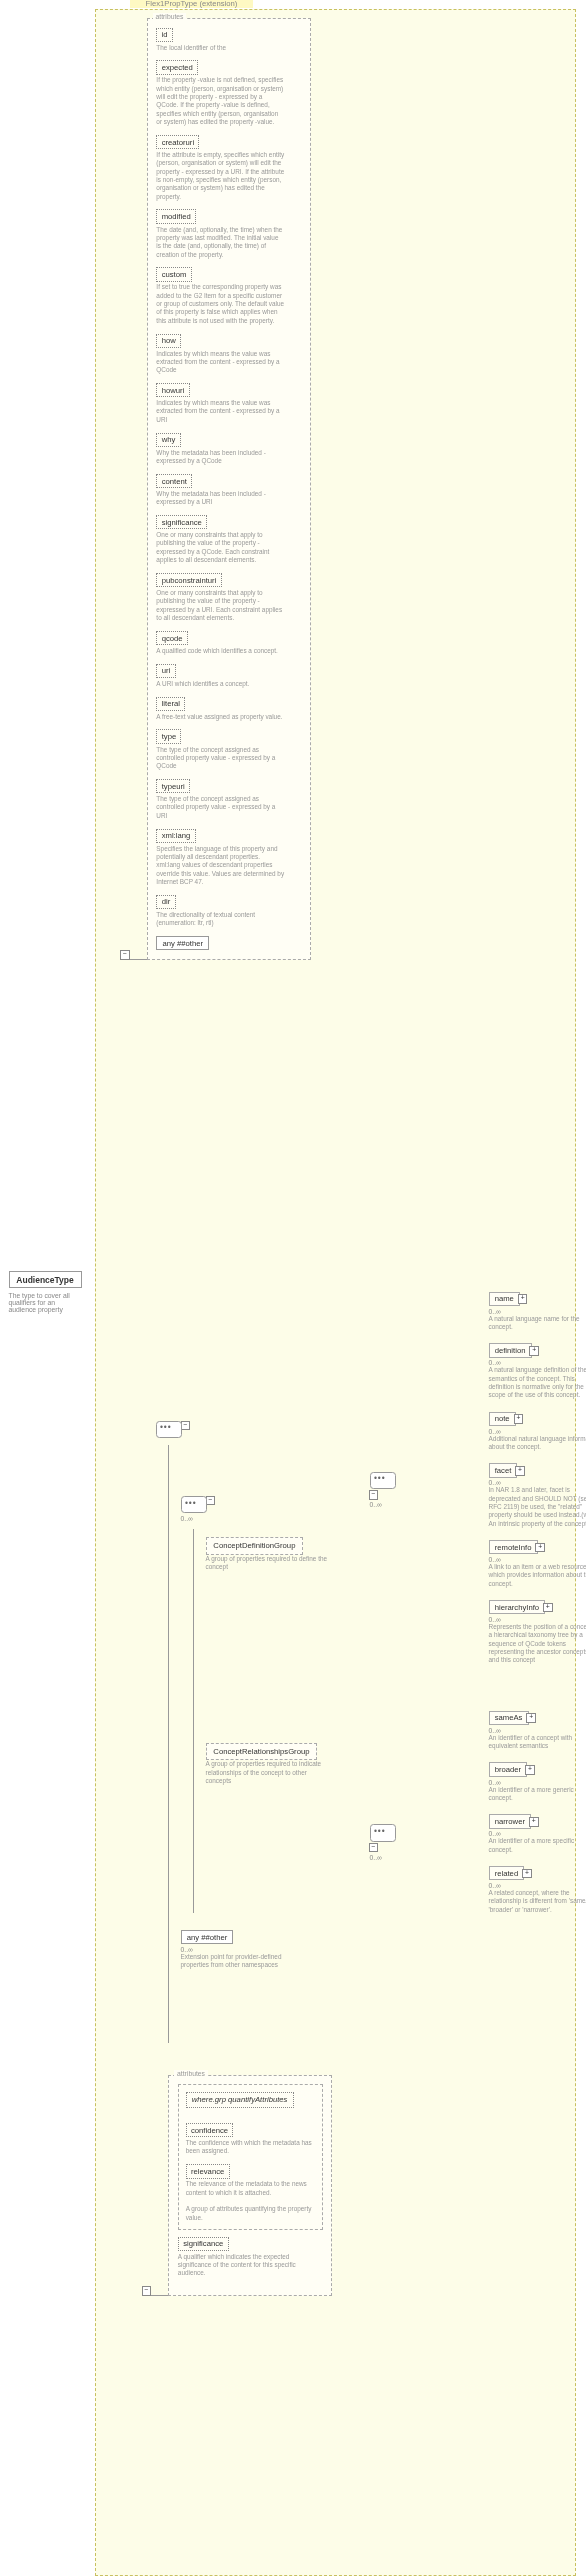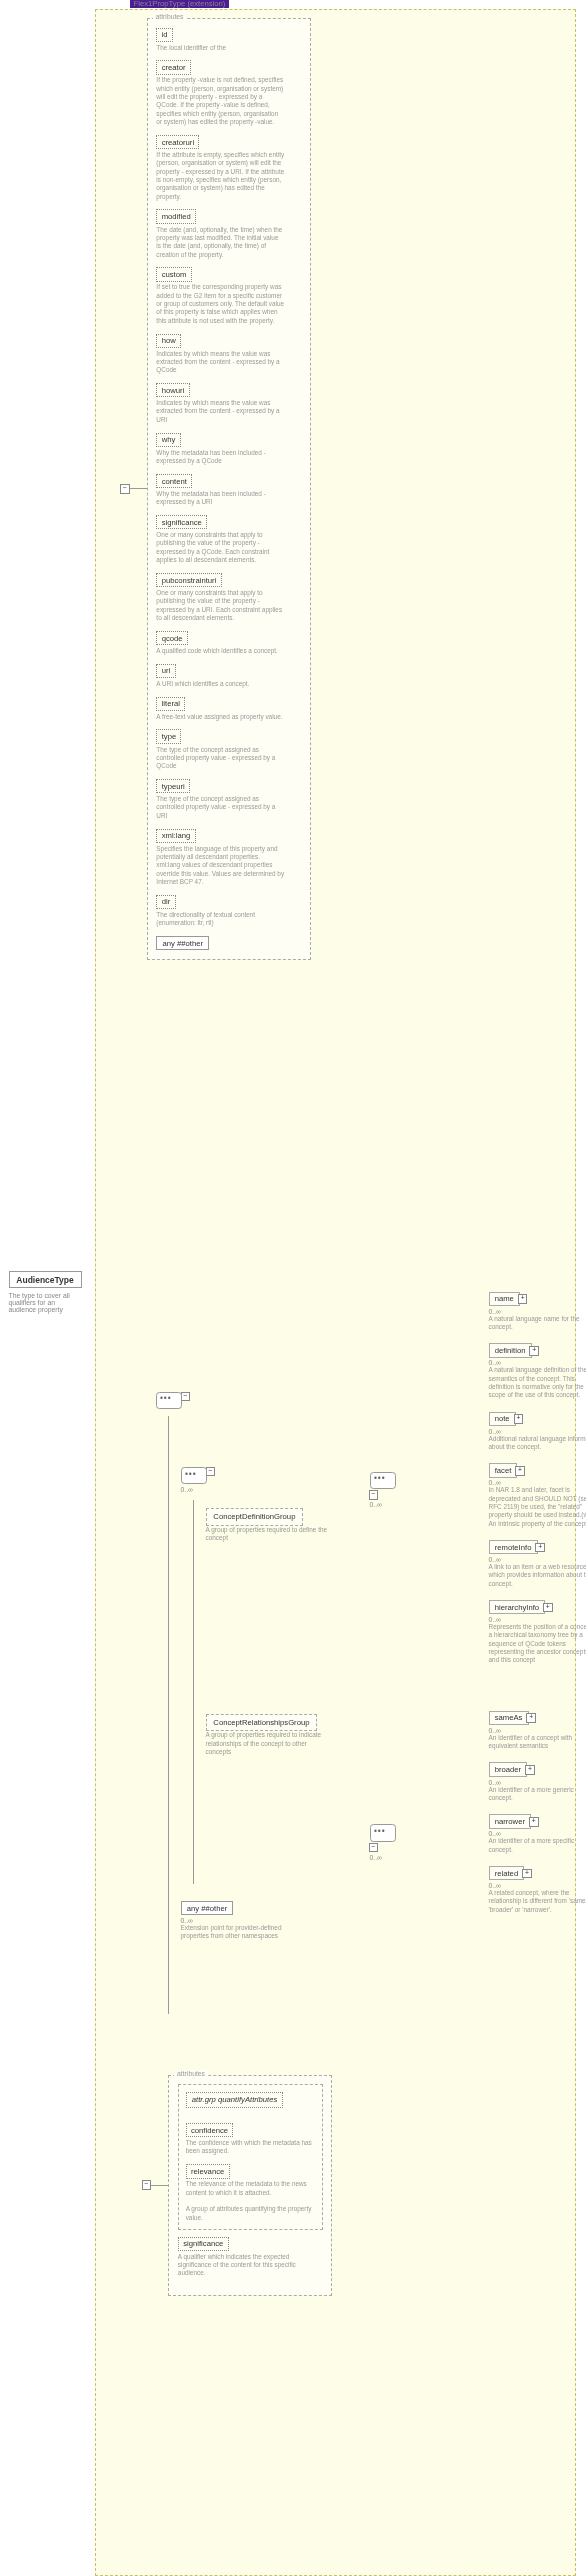--- a/index.html
+++ b/index.html
@@ -1,39 +1,39 @@
 <!DOCTYPE html>
 <html style="font-size:13.7px"><head>
 <meta charset="utf-8">
 <style>
 body{margin:0;padding:8.5px;font-family:Verdana,Arial,sans-serif;font-size:7.7px;background:#fff;color:#333}
 .root{display:flex;align-items:center}
 .typebox{border:0.9px solid #999;padding:2.6px 6.8px;background:#fff;font-weight:bold;font-size:8.5px}
 .typedesc{width:73px;font-size:6.8px;color:#888;margin-top:3.4px}
 .mainbody{border:1.7px dashed #c8c060;background:#fdfde8;padding:8.5px;margin-left:13px;position:relative;min-height:2548px;width:462px}
-.lbl{position:absolute;top:-10.3px;left:34px;background:#4c1d95;padding:0 4px;font-size:7.7px;color:#888}
+.lbl{position:absolute;top:-10.3px;left:34px;background:#fef9c3;padding:0 16px;font-size:7.7px;color:#888}
 .conn{display:inline-block;border-top:0.9px solid #999;vertical-align:middle}
-.sec{display:flex;align-items:center;margin-bottom:8.5px}
+.sec{display:flex;align-items:flex-end;margin-bottom:8.5px}
 .attrbox{border:0.9px dashed #aaa;background:#fffef5;padding:8.5px;position:relative;width:145px}
 .attrbox .albl{position:absolute;top:-6px;left:5.1px;background:#fffef5;font-size:6.8px;color:#999;padding:0 2.6px}
 .attr{margin-bottom:8.5px}
 .attrname{border:1.7px dotted #888;padding:1.7px 4.3px;font-size:7.7px;display:inline-block;background:#fffef5;margin-bottom:1.7px}
 .attrdesc,.gdesc{font-size:6.4px;color:#999;line-height:1.3;max-width:128px}
 .seq{width:24px;height:15.4px;border:0.9px solid #999;border-radius:3.4px;background:#fff;position:relative;flex-shrink:0}
 .seq:before{content:"•••";position:absolute;left:3.4px;top:0.9px;font-size:8.5px;letter-spacing:0.9px;color:#666}
 .minus{width:7.7px;height:7.7px;border:0.9px solid #888;font-size:6.8px;line-height:6.8px;text-align:center;display:inline-block;background:#fff;margin-left:-0.9px}
 .any{border:0.9px solid #999;padding:1.7px 5.1px;background:#fff;font-size:7.7px;display:inline-block}
 .grpbox{border:0.9px dashed #aaa;padding:3.4px 6.8px;font-size:7.7px;background:#fffef5;display:inline-block}
 .elbox{border:0.9px solid #aaa;padding:1.7px 5.1px;font-size:7.7px;background:#fffef5;display:inline-block;position:relative}
 .elbox .pl{position:absolute;right:-8.5px;top:1.7px;width:7.7px;height:7.7px;border:0.9px solid #888;font-size:6.8px;line-height:6.8px;text-align:center;background:#fff}
 .row{display:flex;align-items:flex-start;margin-bottom:6.8px}
 .vline{border-left:0.9px solid #999;margin-left:12px;padding-left:12px}
 .card{font-size:6.8px;color:#888;margin-top:1.7px}
 .grptitle{border:1.7px dotted #888;padding:2.6px 5.1px;font-size:7.7px;font-style:italic;background:#fffef5;display:inline-block}
-.midcol{position:absolute;left:60px;top:1382px}
+.midcol{position:absolute;left:60px;top:1411px}
 .midcol2{position:absolute;left:274px;top:1282px}
 .rightcol{position:absolute;left:393px;top:1282px;width:111px}
 .bottomattr{position:absolute;left:47px;top:2065px}
 </style>
 </head>
 <body>
 
 <div class="root">
  <div>
   <div class="typebox">AudienceType</div>
@@ -42,21 +42,21 @@
  <div class="mainbody">
   <div class="lbl">Flex1PropType (extension)</div>
 
   <div class="sec" style="margin-left:17px">
    <span class="minus">−</span>
    <span class="conn" style="width:17px"></span>
    <div class="attrbox">
     <span class="albl">attributes</span>
     <div id="attrs">
             <div class="attr"><div class="attrname">id</div><div class="attrdesc">The local identifier of the</div></div>
-            <div class="attr"><div class="attrname">creator</div><div class="attrdesc">If the property -value is not defined, specifies which entity (person, organisation or system) will edit the property - expressed by a QCode. If the property -value is defined, specifies which entity (person, organisation or system) has edited the property -value.</div></div>
+            <div class="attr"><div class="attrname">expected</div><div class="attrdesc">If the property -value is not defined, specifies which entity (person, organisation or system) will edit the property - expressed by a QCode. If the property -value is defined, specifies which entity (person, organisation or system) has edited the property -value.</div></div>
             <div class="attr"><div class="attrname">creatoruri</div><div class="attrdesc">If the attribute is empty, specifies which entity (person, organisation or system) will edit the property - expressed by a URI. If the attribute is non-empty, specifies which entity (person, organisation or system) has edited the property.</div></div>
             <div class="attr"><div class="attrname">modified</div><div class="attrdesc">The date (and, optionally, the time) when the property was last modified. The initial value is the date (and, optionally, the time) of creation of the property.</div></div>
             <div class="attr"><div class="attrname">custom</div><div class="attrdesc">If set to true the corresponding property was added to the G2 Item for a specific customer or group of customers only. The default value of this property is false which applies when this attribute is not used with the property.</div></div>
             <div class="attr"><div class="attrname">how</div><div class="attrdesc">Indicates by which means the value was extracted from the content - expressed by a QCode</div></div>
             <div class="attr"><div class="attrname">howuri</div><div class="attrdesc">Indicates by which means the value was extracted from the content - expressed by a URI</div></div>
             <div class="attr"><div class="attrname">why</div><div class="attrdesc">Why the metadata has been included - expressed by a QCode</div></div>
             <div class="attr"><div class="attrname">content</div><div class="attrdesc">Why the metadata has been included - expressed by a URI</div></div>
             <div class="attr"><div class="attrname">significance</div><div class="attrdesc">One or many constraints that apply to publishing the value of the property - expressed by a QCode. Each constraint applies to all descendant elements.</div></div>
             <div class="attr"><div class="attrname">pubconstrainturi</div><div class="attrdesc">One or many constraints that apply to publishing the value of the property - expressed by a URI. Each constraint applies to all descendant elements.</div></div>
             <div class="attr"><div class="attrname">qcode</div><div class="attrdesc">A qualified code which identifies a concept.</div></div>
@@ -121,21 +121,21 @@
         <div style="margin-bottom: 12px;"><span class="elbox">related<span class="pl">+</span></span><div class="card">0..∞</div><div class="gdesc">A related concept, where the relationship is different from 'sameAs', 'broader' or 'narrower'.</div></div>
       </div>
 
   <div class="bottomattr">
    <div class="sec">
     <span class="minus">−</span>
     <span class="conn" style="width:17px"></span>
     <div class="attrbox">
      <span class="albl">attributes</span>
      <div style="border:0.9px dashed #aaa;padding:6.8px;margin-bottom:6.8px">
-      <div class="grptitle">attr.grp quantifyAttributes</div>
+      <div class="grptitle">where.grp quantifyAttributes</div>
       <div id="qattrs" style="margin-top:15px">
                 <div class="attr"><div class="attrname">confidence</div><div class="attrdesc">The confidence with which the metadata has been assigned.</div></div>
                 <div class="attr"><div class="attrname">relevance</div><div class="attrdesc">The relevance of the metadata to the news content to which it is attached.</div></div>
               </div>
       <div class="gdesc">A group of attributes quantifying the property value.</div>
      </div>
      <div class="attr">
       <div class="attrname">significance</div>
       <div class="attrdesc">A qualifier which indicates the expected significance of the content for this specific audience.</div>
      </div>

